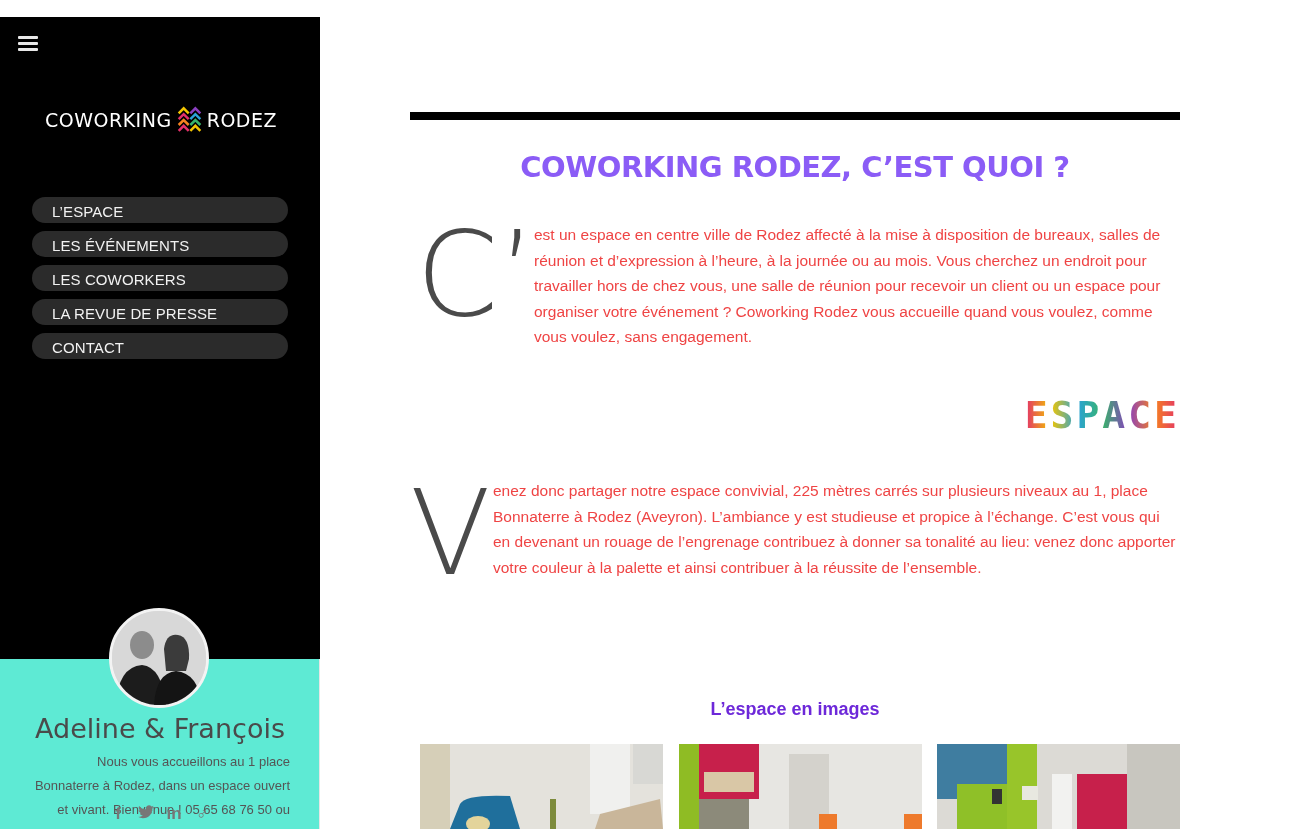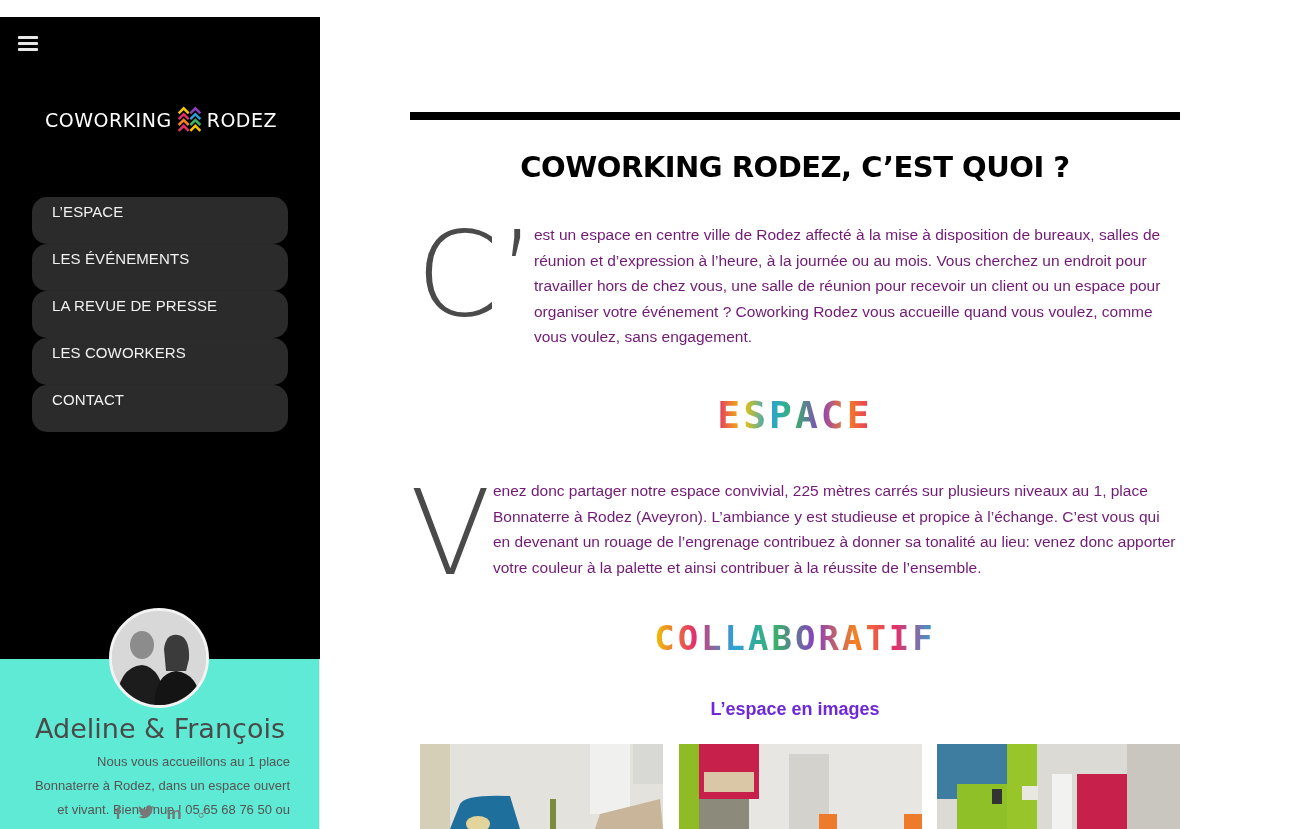--- a/index.html
+++ b/index.html
@@ -5,33 +5,33 @@
   * { box-sizing: border-box; margin: 0; padding: 0; }
   html, body { width: 1301px; height: 829px; overflow: hidden; background: #fff; font-family: "Liberation Sans", sans-serif; }
   .sidebar { position: absolute; left: 0; top: 17px; width: 320px; height: 829px; background: #5eead4; border-right: 1px solid #e6e6e6; }
   .sidebar-top { position: absolute; left: 0; top: 0; width: 320px; height: 642px; background: #000; }
   .hamburger { position: absolute; left: 18px; top: 19px; width: 20px; height: 16px; cursor: pointer; }
   .hamburger span { display: block; height: 3px; background: #e8e8e8; margin-bottom: 3px; border-radius: 1px; }
   .logo { position: absolute; left: 45px; top: 86px; width: 232px; height: 34px; display: flex; align-items: center; }
   .logo-text { color: #fff; font-family: "DejaVu Sans", sans-serif; font-size: 19px; letter-spacing: 0.5px; font-weight: normal; }
   .logo-mark { width: 30px; height: 32px; margin: 0 5px; }
   .nav { position: absolute; left: 32px; top: 180px; width: 256px; }
-  .nav-item { display: block; height: 47px; background: #2b2b2b; border-radius: 15px; color: #f2f2f2; font-size: 15px; line-height: 29px; padding-left: 20px; cursor: pointer; box-shadow: 0 2px 3px rgba(0,0,0,0.8); letter-spacing: 0.1px; }
+  .nav-item { display: block; height: 26px; margin-bottom: 8px; background: #2b2b2b; border-radius: 15px; color: #f2f2f2; font-size: 15px; line-height: 29px; padding-left: 20px; cursor: pointer; box-shadow: 0 2px 3px rgba(0,0,0,0.8); letter-spacing: 0.1px; }
   .avatar { position: absolute; left: 109px; top: 591px; width: 100px; height: 100px; border-radius: 50%; border: 3px solid #f3f3f3; background: #d9d9d9; overflow: hidden; }
   .avatar svg { display: block; }
   .author-name { position: absolute; left: 0; width: 320px; top: 696px; text-align: center; font-size: 27px; color: #4a4a4a; font-family: "DejaVu Sans", sans-serif; }
   .author-bio { position: absolute; left: 30px; width: 260px; top: 733px; text-align: right; font-size: 13px; line-height: 24px; color: #555; }
   .socials { position: absolute; left: 0; width: 320px; top: 787px; display: flex; justify-content: center; gap: 10px; }
   .social { width: 18px; height: 20px; color: #777; font-weight: bold; font-size: 17px; line-height: 20px; text-align: center; cursor: pointer; }
   .main { position: absolute; left: 410px; top: 0; width: 770px; height: 829px; }
   .top-rule { position: absolute; left: 0; top: 112px; width: 770px; height: 8px; background: #000; }
-  .page-title { position: absolute; left: 0; width: 770px; top: 150px; text-align: center; font-size: 29px; color: #000000; font-family: "DejaVu Sans", sans-serif; letter-spacing: -0.5px; }
+  .page-title { position: absolute; left: 0; width: 770px; top: 150px; text-align: center; font-size: 29px; color: #8b5cf6; font-family: "DejaVu Sans", sans-serif; letter-spacing: -0.5px; }
   .dropcap { position: absolute; font-family: "DejaVu Sans", sans-serif; font-weight: 200; color: #4a4a4a; line-height: 1; }
-  .para { position: absolute; font-size: 15.5px; line-height: 25.5px; color: #701a75; }
-  .colorful-heading { position: absolute; left: 0; width: 770px; text-align: center; font-family: "DejaVu Sans Mono", monospace; font-weight: bold; letter-spacing: 3px; }
+  .para { position: absolute; font-size: 15.5px; line-height: 25.5px; color: #ef4444; }
+  .colorful-heading { position: absolute; left: 0; width: 770px; text-align: right; font-family: "DejaVu Sans Mono", monospace; font-weight: bold; letter-spacing: 3px; }
   .colorful-heading span { display: inline-block; }
   .gallery-title { position: absolute; left: 0; width: 770px; top: 699px; text-align: center; font-size: 18px; color: #6d28d9; }
   .gallery { position: absolute; left: 10px; top: 744px; width: 760px; height: 85px; }
   .thumb { position: absolute; top: 0; width: 243px; height: 85px; overflow: hidden; cursor: pointer; }
 </style>
 </head>
 <body>
 
 <div class="sidebar">
   <div class="sidebar-top">
@@ -50,22 +50,22 @@
         <polyline points="2,22 8,16 14,22" fill="none" stroke="#f58220" stroke-width="3"></polyline>
         <polyline points="16,22 22,16 28,22" fill="none" stroke="#38b36a" stroke-width="3"></polyline>
         <polyline points="2,29 8,23 14,29" fill="none" stroke="#e3306b" stroke-width="3"></polyline>
         <polyline points="16,29 22,23 28,29" fill="none" stroke="#f2c500" stroke-width="3"></polyline>
       </svg>
       <span class="logo-text">RODEZ</span>
     </div>
     <nav class="nav">
       <a class="nav-item">L’ESPACE</a>
       <a class="nav-item">LES ÉVÉNEMENTS</a>
+      <a class="nav-item">LES COWORKERS</a>
       <a class="nav-item">LA REVUE DE PRESSE</a>
-      <a class="nav-item">LES COWORKERS</a>
       <a class="nav-item">CONTACT</a>
     </nav>
   </div>
 
   <div class="avatar">
     <svg width="94" height="94" viewBox="0 0 94 94">
       <rect width="94" height="94" fill="#d8d8d8"></rect>
       <ellipse cx="30" cy="34" rx="12" ry="14" fill="#8c8c8c"></ellipse>
       <path d="M4 94 Q6 56 30 54 Q50 56 54 94 Z" fill="#1c1c1c"></path>
       <ellipse cx="64" cy="40" rx="11" ry="13" fill="#9a9a9a"></ellipse>
@@ -94,23 +94,20 @@
   <div class="dropcap" style="left:6px; top:215px; font-size:118px;">C’</div>
   <p class="para" style="left:124px; top:222px; width:646px;">est un espace en centre ville de Rodez affecté à la mise à disposition de bureaux, salles de réunion et d’expression à l’heure, à la journée ou au mois. Vous cherchez un endroit pour travailler hors de chez vous, une salle de réunion pour recevoir un client ou un espace pour organiser votre événement ? Coworking Rodez vous accueille quand vous voulez, comme vous voulez, sans engagement.</p>
 
   <div class="colorful-heading" style="top:393px; font-size:38px;">
     <span style="background:linear-gradient(90deg,#e3306b,#f2c500,#2aa3d8,#38b36a,#8a3fbf,#f58220,#e3306b);-webkit-background-clip:text;background-clip:text;color:transparent;">ESPACE</span>
   </div>
 
   <div class="dropcap" style="left:0; top:474px; font-size:118px;">V</div>
   <p class="para" style="left:83px; top:478px; width:687px;">enez donc partager notre espace convivial, 225 mètres carrés sur plusieurs niveaux au 1, place Bonnaterre à Rodez (Aveyron). L’ambiance y est studieuse et propice à l’échange. C’est vous qui en devenant un rouage de l’engrenage contribuez à donner sa tonalité au lieu: venez donc apporter votre couleur à la palette et ainsi contribuer à la réussite de l’ensemble.</p>
 
-  <div class="colorful-heading" style="top:618px; font-size:34px;">
-    <span style="background:linear-gradient(90deg,#f2c500,#e3306b,#2aa3d8,#38b36a,#8a3fbf,#f58220,#e3306b,#2aa3d8);-webkit-background-clip:text;background-clip:text;color:transparent;">COLLABORATIF</span>
-  </div>
 
   <h2 class="gallery-title">L’espace en images</h2>
 
   <div class="gallery">
     <div class="thumb" style="left:0;">
       <svg width="243" height="85" viewBox="0 0 243 85">
         <rect width="243" height="85" fill="#e4e2dc"></rect>
         <rect x="0" y="0" width="30" height="85" fill="#d6cfb8"></rect>
         <rect x="170" y="0" width="40" height="70" fill="#f0f0ee"></rect>
         <rect x="213" y="0" width="30" height="40" fill="#d8d8d4"></rect>

